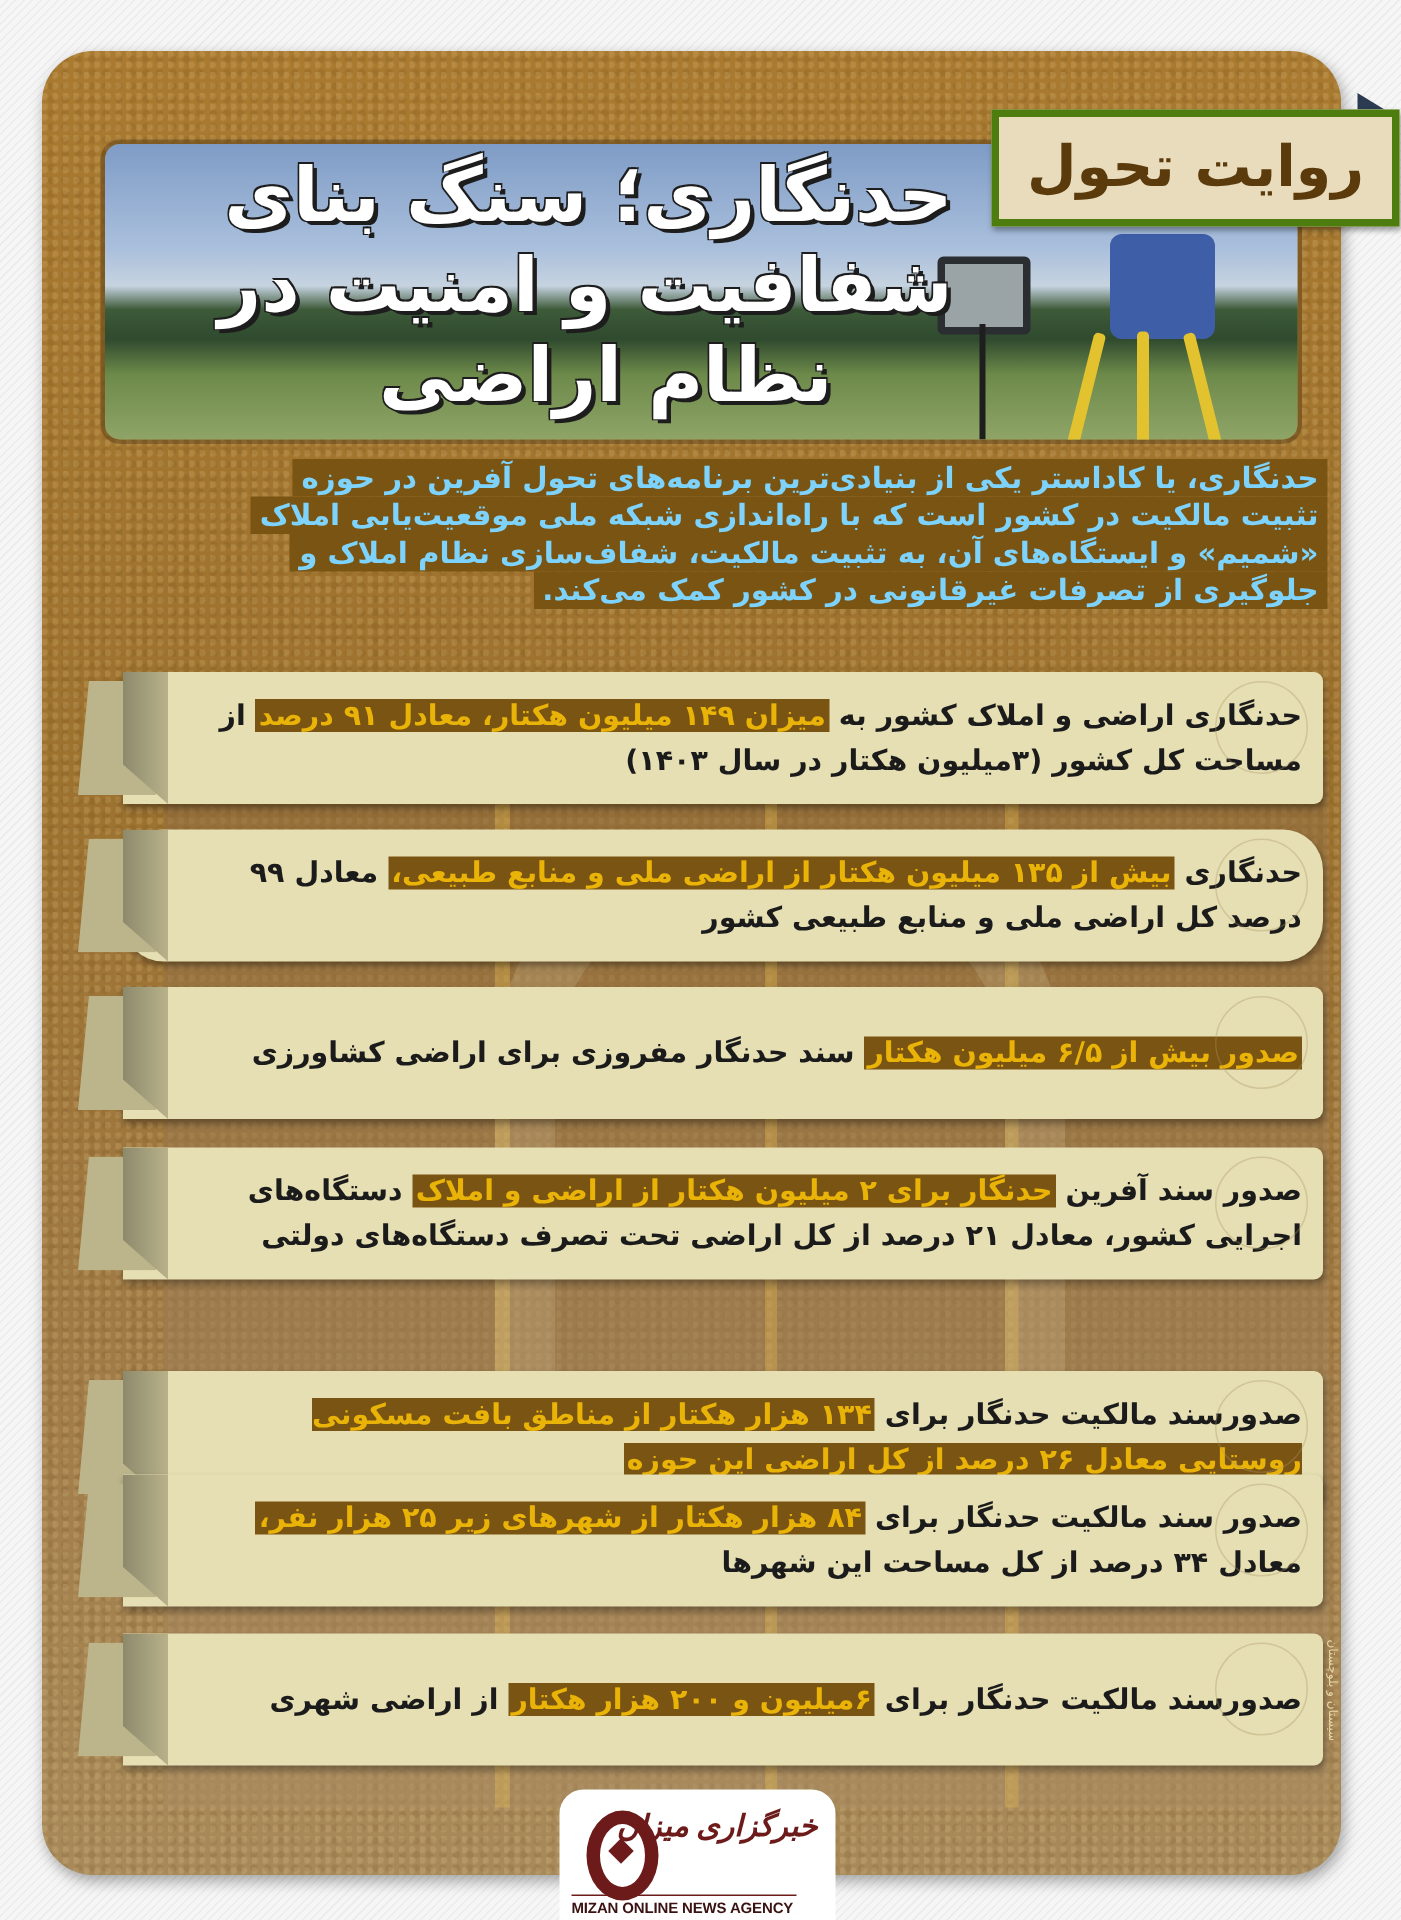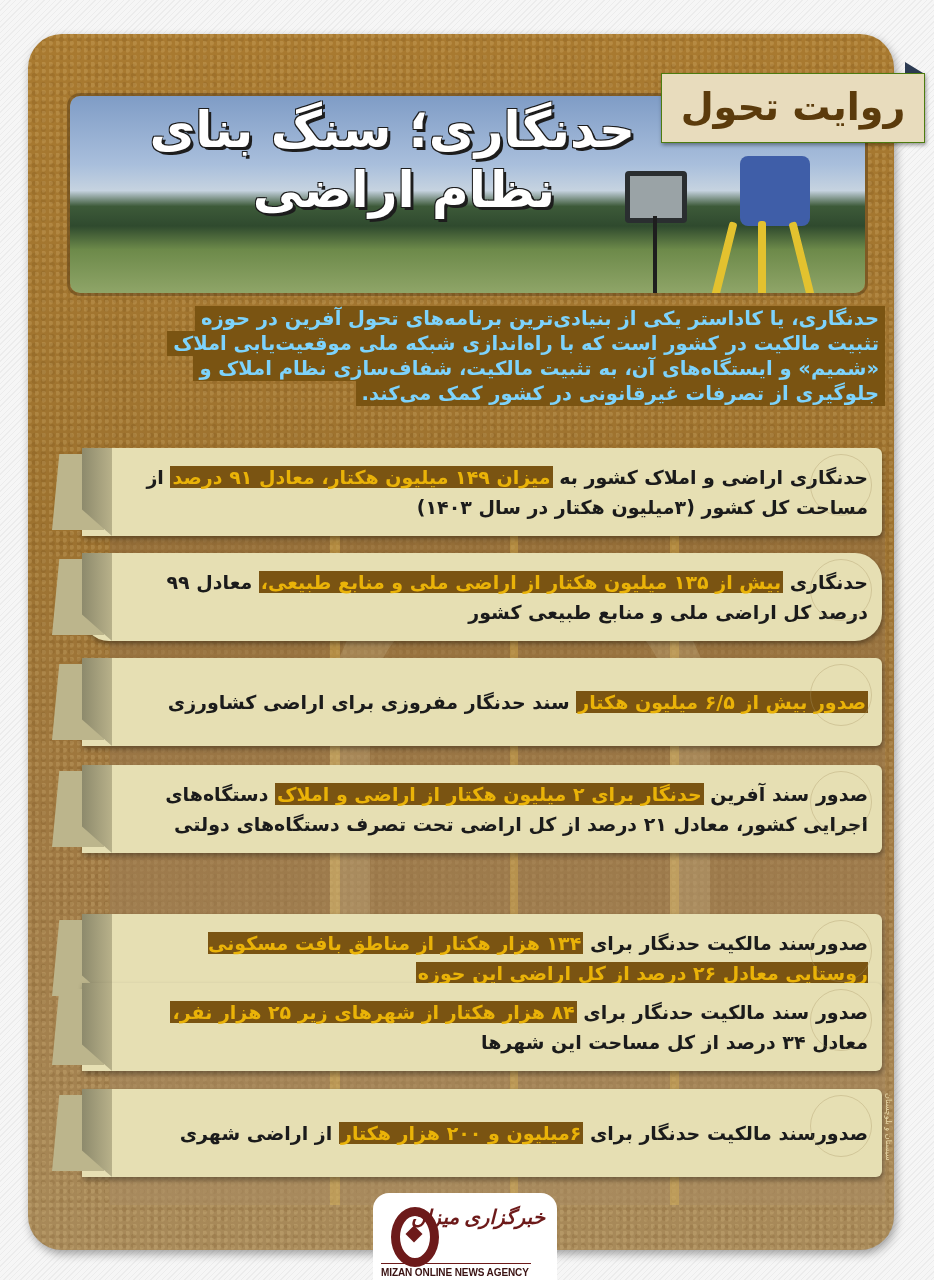--- a/index.html
+++ b/index.html
@@ -50,21 +50,21 @@
     position: absolute; left: 670px; top: 60px; width: 70px; height: 70px;
     background: #3f5ea8; border-radius: 8px;
   }
   .screen {
     position: absolute; left: 555px; top: 75px; width: 52px; height: 42px;
     background: #9aa3a6; border: 5px solid #2a2e30; border-radius: 4px;
   }
   .screen-pole { position: absolute; left: 583px; top: 120px; width: 4px; height: 77px; background: #1e1e1e; }
   .badge {
     position: absolute; left: 661px; top: 73px; width: 262px; height: 68px;
-    background: #e8dcbd; border: 1px solid #4d7c0f;
+    background: #e8dcbd; border: 5px solid #4d7c0f;
     box-shadow: 1px 2px 4px rgba(0,0,0,0.4);
     direction: rtl; text-align: center;
     color: #5b3b0c; font-weight: bold; font-size: 38px; line-height: 66px;
   }
   .badge-fold {
     position: absolute; left: 905px; top: 62px; width: 0; height: 0;
     border-left: 18px solid #2c3b52; border-top: 11px solid transparent;
   }
   
   .intro {
@@ -146,20 +146,21 @@
 
 <div class="hero">
   <div class="screen"></div>
   <div class="screen-pole"></div>
   <div class="instrument"></div>
   <div class="tripod-leg" style="left:650px;top:125px;height:80px;transform:rotate(14deg);"></div>
   <div class="tripod-leg" style="left:688px;top:125px;height:80px;"></div>
   <div class="tripod-leg" style="left:728px;top:125px;height:80px;transform:rotate(-14deg);"></div>
   <div class="hero-title">
     <div>حدنگاری؛ سنگ بنای</div>
+    <div>شفافیت و امنیت در</div>
     <div style="margin-right:80px;">نظام اراضی</div>
   </div>
 </div>
 
 <div class="badge-fold"></div>
 <div class="badge">روایت تحول</div>
 
 <div class="intro">
   <span class="line">حدنگاری، یا کاداستر یکی از بنیادی‌ترین برنامه‌های تحول آفرین در حوزه</span><br>
   <span class="line">تثبیت مالکیت در کشور است که با راه‌اندازی شبکه ملی موقعیت‌یابی املاک</span><br>

